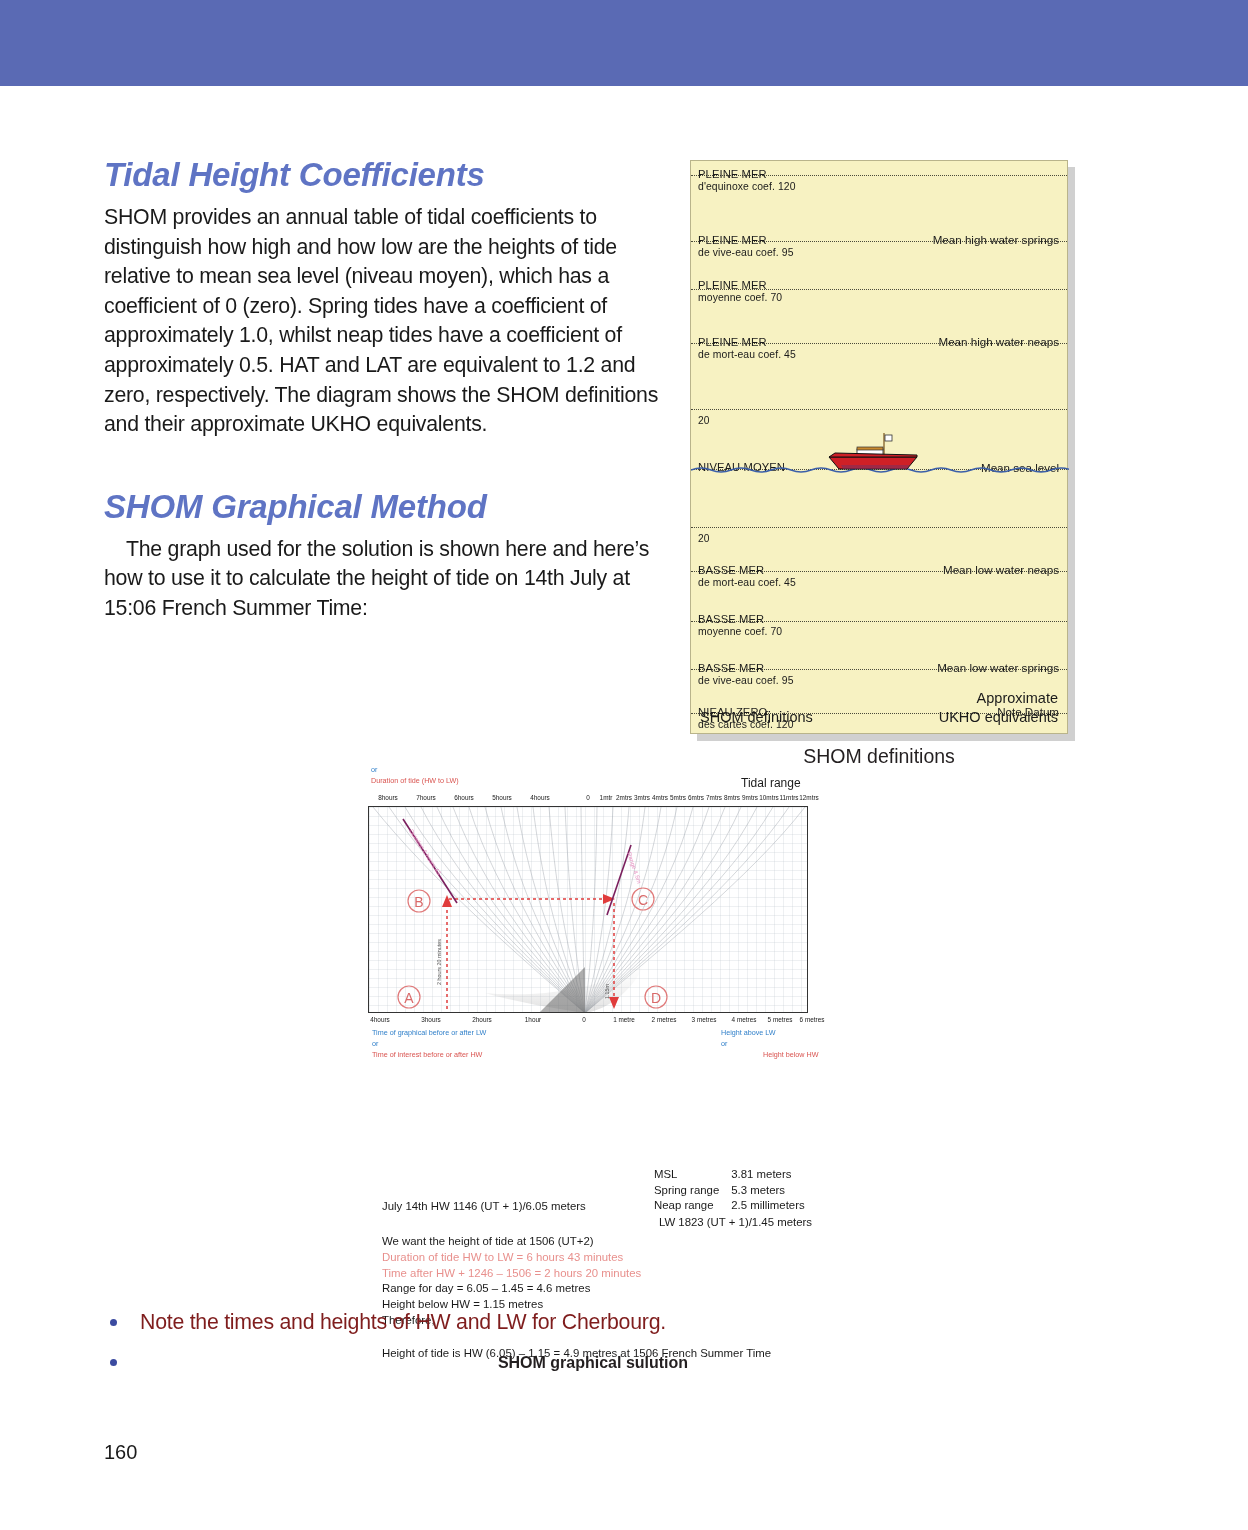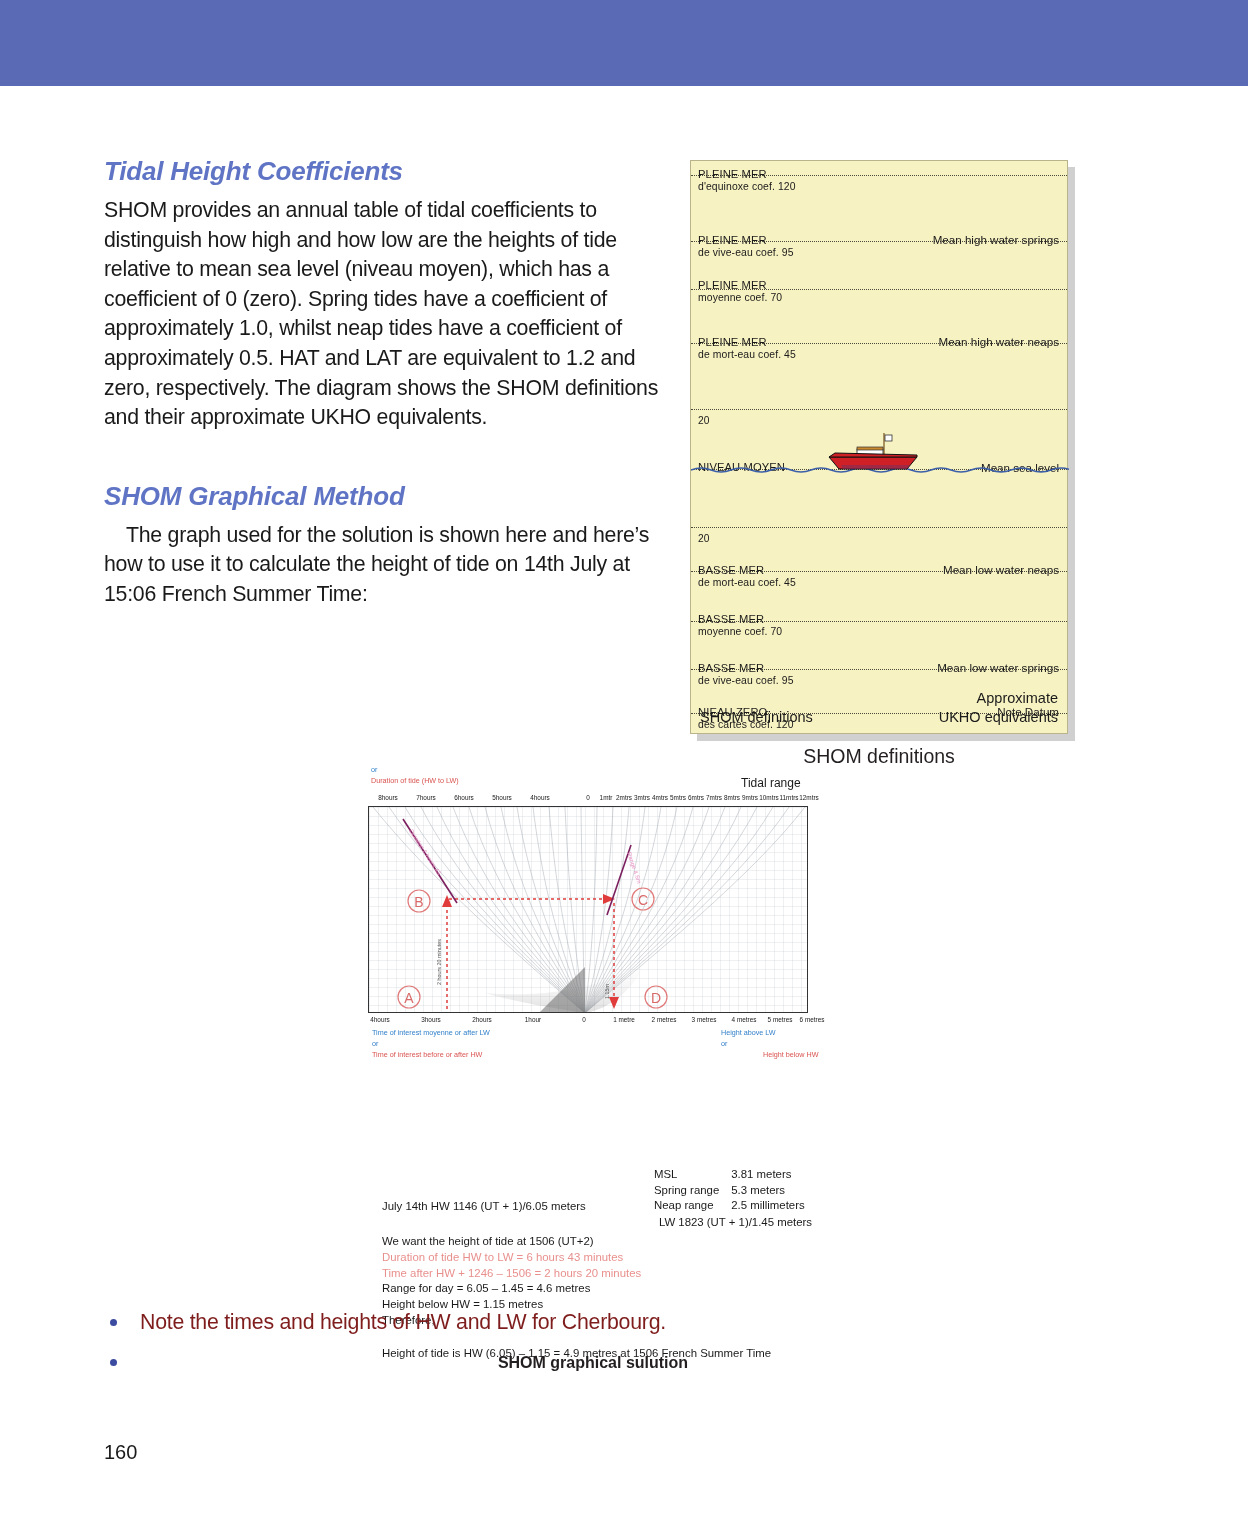--- a/index.html
+++ b/index.html
@@ -34,21 +34,21 @@
   .left-col {
     position: absolute;
     left: 104px;
     top: 70px;
     width: 562px;
   }
   .heading {
     font-family: "Liberation Sans", sans-serif;
     font-style: italic;
     font-weight: bold;
-    font-size: 26px;
+    font-size: 33px;
     color: #5f74c4;
     letter-spacing: -0.2px;
     margin: 0 0 9px 0;
   }
   .bodytext {
     font-family: "Liberation Sans", sans-serif;
     font-size: 21.3px;
     line-height: 29.6px;
     color: #1a1a1a;
     margin: 0;
@@ -480,21 +480,21 @@
       <span class="tick-lab" style="left:165px;">1hour</span>
       <span class="tick-lab" style="left:216px;">0</span>
       <span class="tick-lab" style="left:256px;">1 metre</span>
       <span class="tick-lab" style="left:296px;">2 metres</span>
       <span class="tick-lab" style="left:336px;">3 metres</span>
       <span class="tick-lab" style="left:376px;">4 metres</span>
       <span class="tick-lab" style="left:412px;">5 metres</span>
       <span class="tick-lab" style="left:444px;">6 metres</span>
     </div>
 
-    <div class="g-lab g-blue" style="left:4px;  top:274px;">Time of interest moyenne or after LW</div>
+    <div class="g-lab g-blue" style="left:4px;  top:274px;">Time of graphical before or after LW</div>
     <div class="g-lab g-blue" style="left:4px;  top:285px;">or</div>
     <div class="g-lab g-red" style="left:4px;  top:296px;">Time of interest before or after HW</div>
     <div class="g-lab g-blue" style="left:353px;top:274px;">Height above LW</div>
     <div class="g-lab g-blue" style="left:353px;top:285px;">or</div>
     <div class="g-lab g-red" style="left:363px;top:296px;margin-left:32px;">Height below HW</div>
 
     <div class="calc-block" style="top:400px;margin-top:45px;">
       <div>July 14th HW 1146 (UT + 1)/6.05 meters</div>
       <div style="padding-left:60px;text-align:right;">LW 1823 (UT + 1)/1.45 meters</div>
     </div>

